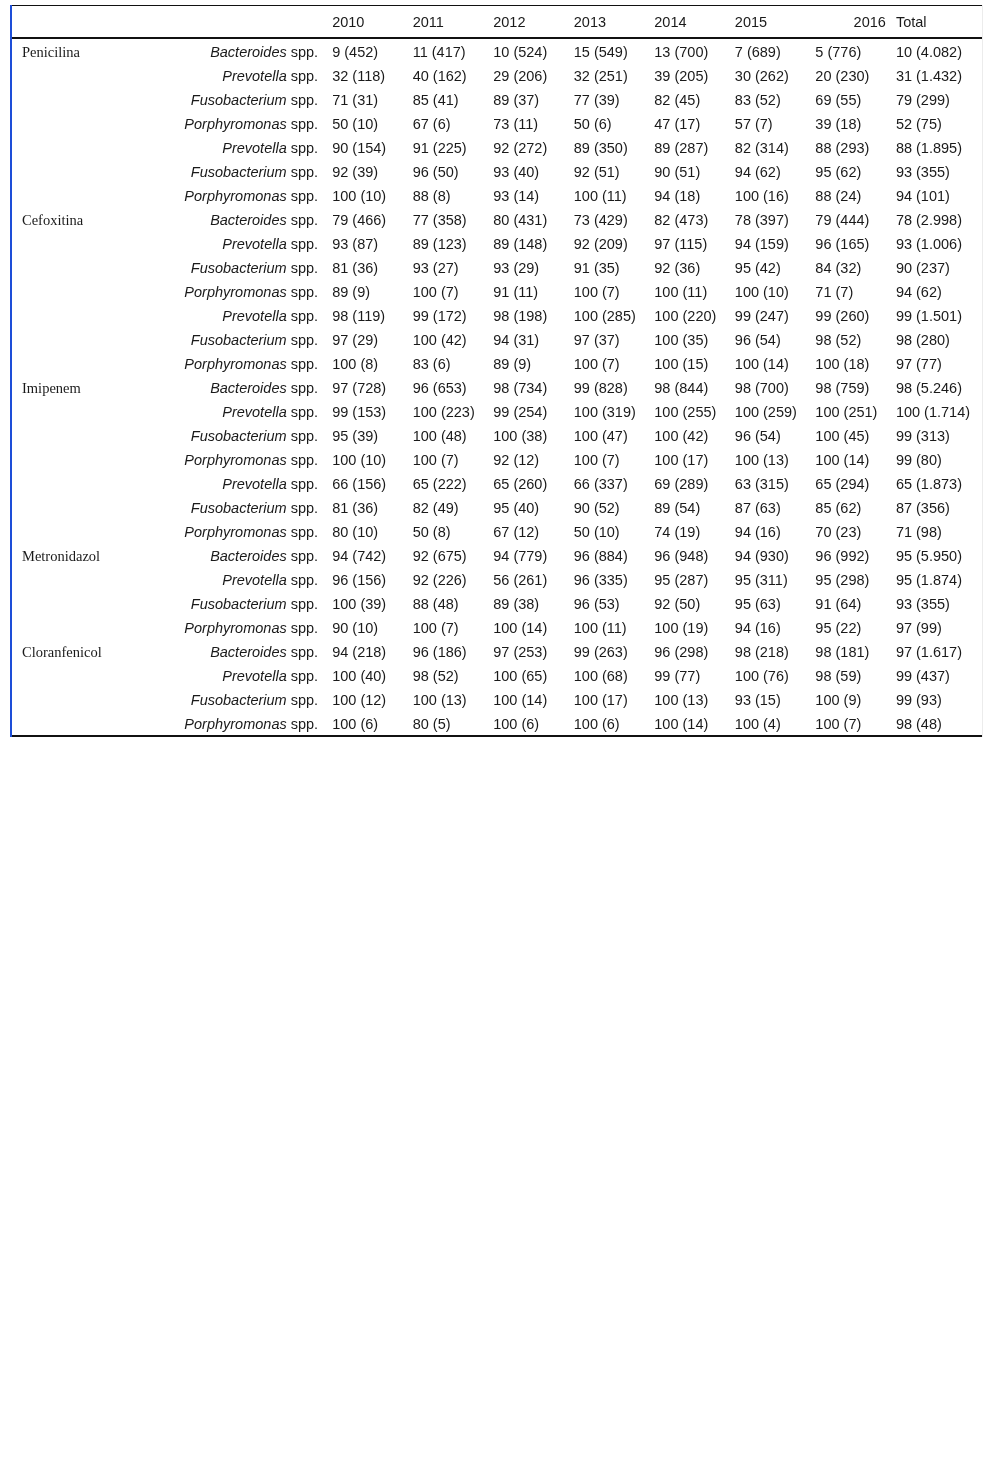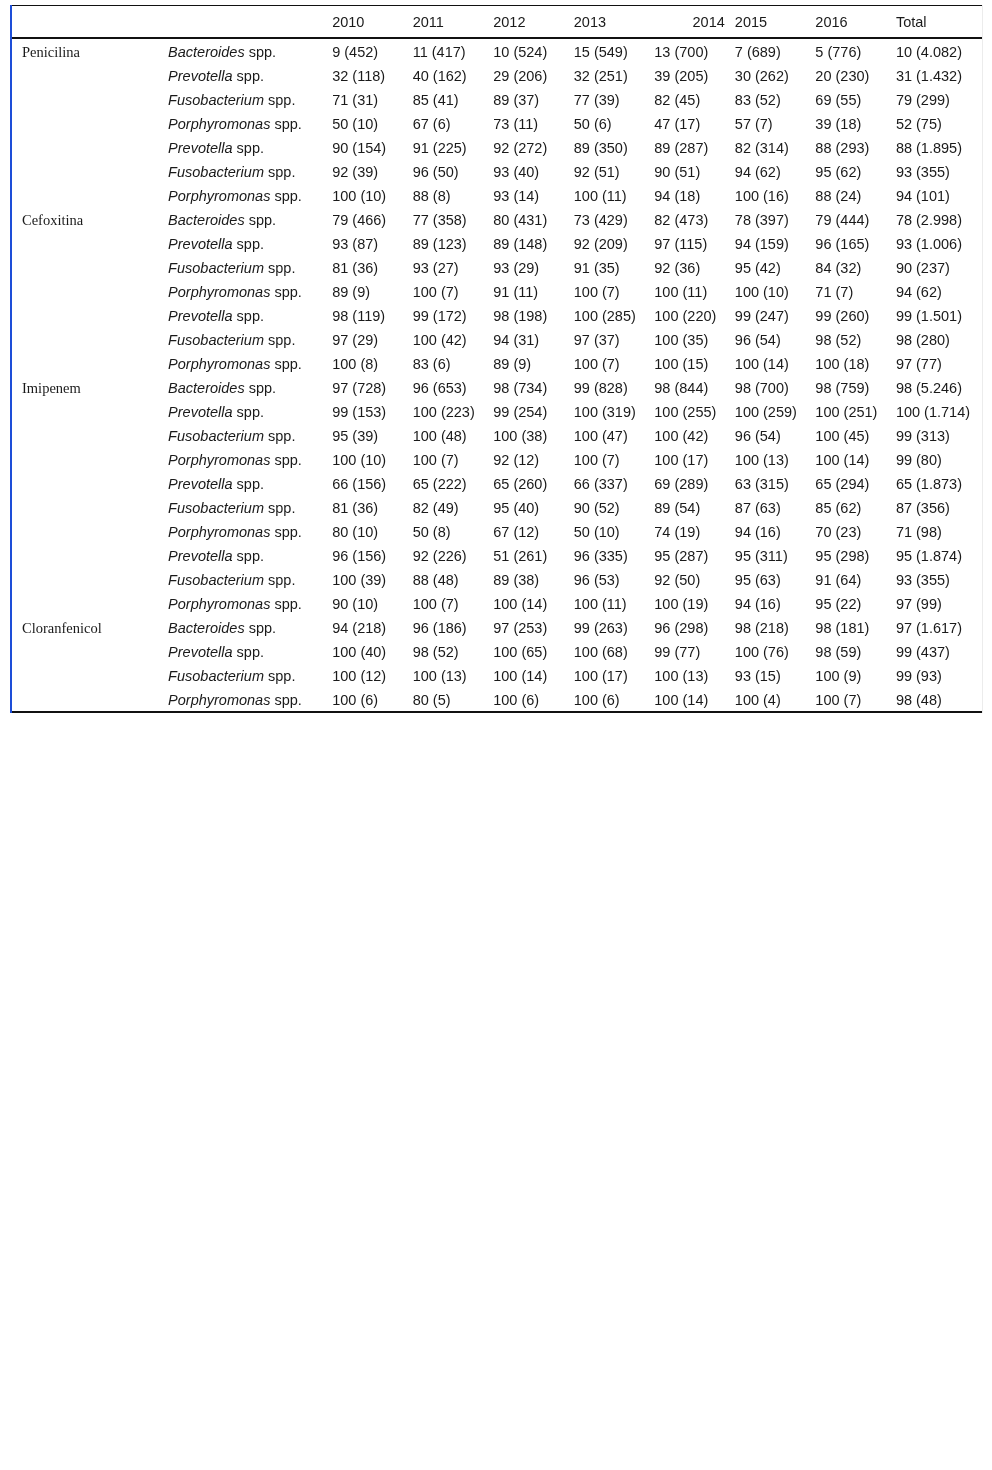--- a/index.html
+++ b/index.html
@@ -9,21 +9,21 @@
   thead tr { border-top: 1px solid #111; border-bottom: 2px solid #111; }
   thead th { font-weight: normal; text-align: left; height: 31px; padding: 0 0 0 0; vertical-align: middle; }
   tbody { border-bottom: 2px solid #111; }
   td { vertical-align: top; padding: 3px 0 0 0; line-height: 21px; }
   col.c-drug { width: 156px; }
   col.c-org { width: 154px; }
   col.c-y { width: 80.5px; }
   col.c-tot { width: 96px; }
   td.drug { padding-left: 10px; font-family: Liberation Serif, serif; }
   th.first { padding-left: 10px; }
-  td.org { padding-right: 4px; }
+  td.org { padding-right: 4px; text-align: right; }
   td.org i { font-style: italic; }
   td.val { padding-left: 10px; padding-right: 6px; }
 </style>
 </head>
 <body>
 
 <div class="wrap">
   <table>
     <colgroup>
       <col class="c-drug">
@@ -38,23 +38,23 @@
       <col class="c-tot">
     </colgroup>
     <thead>
       <tr id="header-row">
           <th class="first"></th>
           <th></th>
           <th style="padding-left: 10px;">2010</th>
           <th style="padding-left: 10px;">2011</th>
           <th style="padding-left: 10px;">2012</th>
           <th style="padding-left: 10px;">2013</th>
-          <th style="padding-left: 10px; text-align: right;">2014</th>
+          <th style="padding-left: 10px;">2014</th>
           <th style="padding-left: 10px;">2015</th>
-          <th style="padding-left: 10px;">2016</th>
+          <th style="padding-left: 10px; text-align: right;">2016</th>
           <th style="padding-left: 10px;">Total</th>
         </tr>
     </thead>
     <tbody id="table-body">
         <tr>
           <td class="drug">Penicilina</td>
           <td class="org"><i>Bacteroides</i> <span>spp.</span></td>
           <td class="val">9 (452)</td>
           <td class="val">11 (417)</td>
           <td class="val">10 (524)</td>
@@ -298,25 +298,37 @@
           <td class="val">80 (10)</td>
           <td class="val">50 (8)</td>
           <td class="val">67 (12)</td>
           <td class="val">50 (10)</td>
           <td class="val">74 (19)</td>
           <td class="val">94 (16)</td>
           <td class="val">70 (23)</td>
           <td class="val">71 (98)</td>
         </tr>
         <tr>
+          <td class="drug">Metronidazol</td>
+          <td class="org"><i>Bacteroides</i> <span>spp.</span></td>
+          <td class="val">94 (742)</td>
+          <td class="val">92 (675)</td>
+          <td class="val">94 (779)</td>
+          <td class="val">96 (884)</td>
+          <td class="val">96 (948)</td>
+          <td class="val">94 (930)</td>
+          <td class="val">96 (992)</td>
+          <td class="val">95 (5.950)</td>
+        </tr>
+        <tr>
           <td class="drug"></td>
           <td class="org"><i>Prevotella</i> <span>spp.</span></td>
           <td class="val">96 (156)</td>
           <td class="val">92 (226)</td>
-          <td class="val">51 (261)</td>
+          <td class="val">56 (261)</td>
           <td class="val">96 (335)</td>
           <td class="val">95 (287)</td>
           <td class="val">95 (311)</td>
           <td class="val">95 (298)</td>
           <td class="val">95 (1.874)</td>
         </tr>
         <tr>
           <td class="drug"></td>
           <td class="org"><i>Fusobacterium</i> <span>spp.</span></td>
           <td class="val">100 (39)</td>

